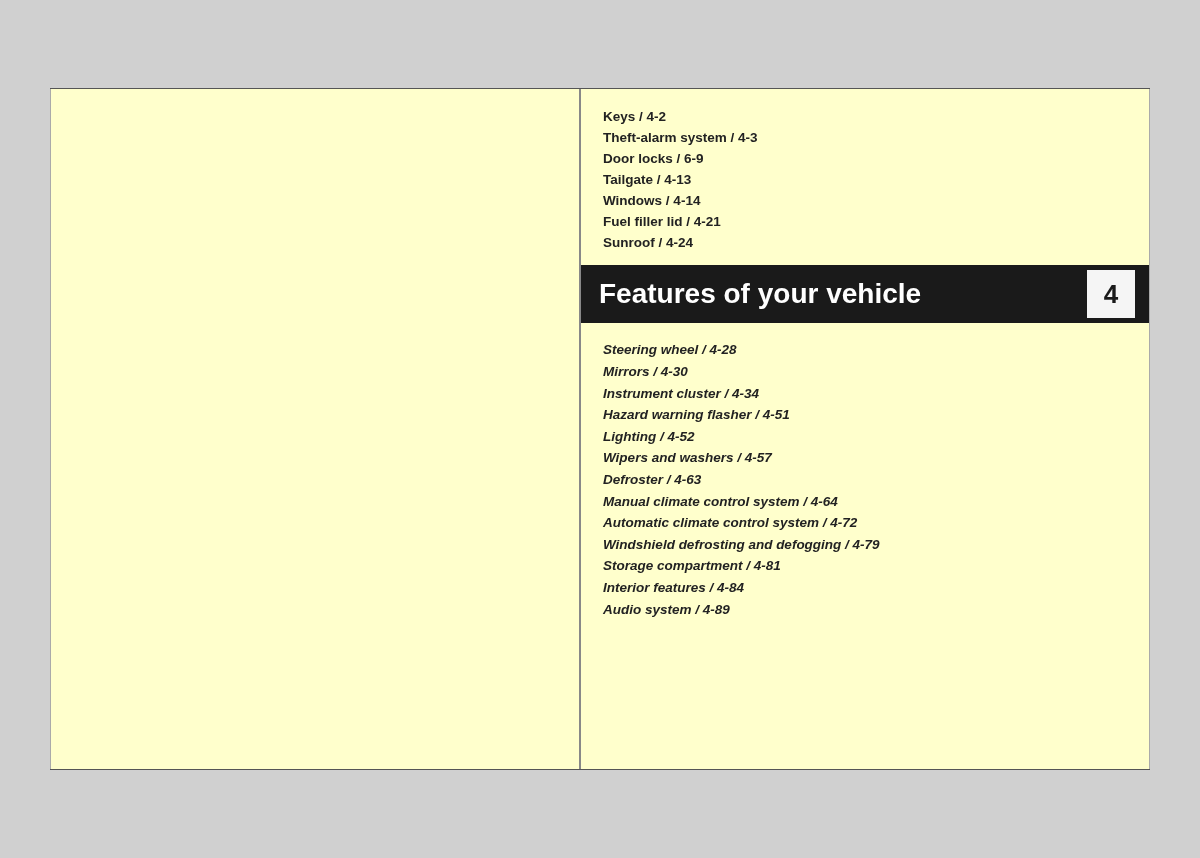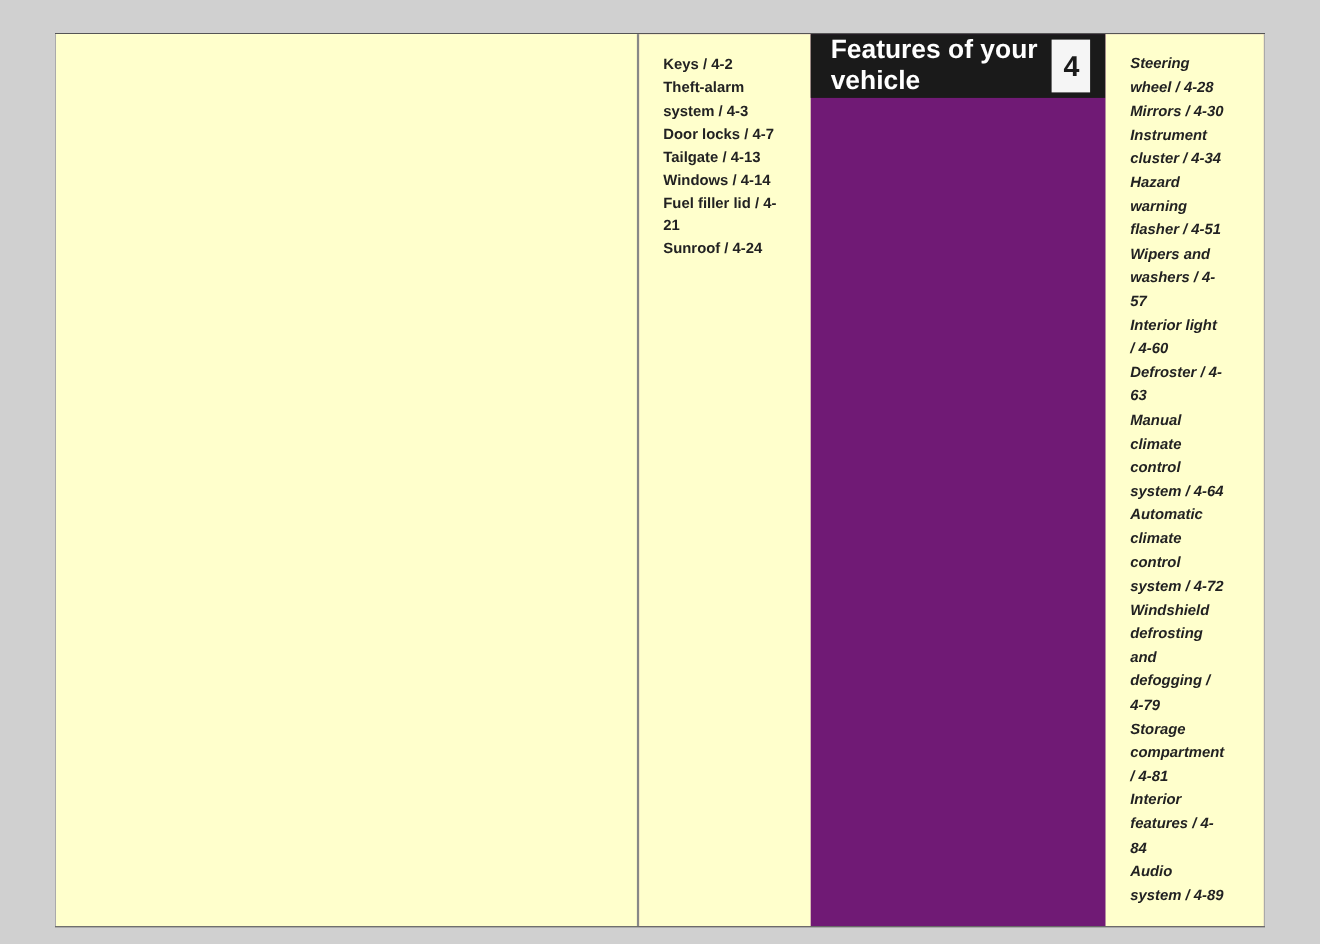--- a/index.html
+++ b/index.html
@@ -47,22 +47,23 @@
 
     .left-page {
       flex: 0 0 530px;
       background: #ffffcc;
       min-height: 680px;
       border-right: 2px solid #888;
     }
 
     .right-page {
       flex: 1;
-      background: #701a75;
+      background: #f97316;
       display: flex;
+      flex-direction: column;
     }
 
     .top-toc {
       padding: 18px 22px 12px 22px;
       background: #ffffcc;
     }
 
     .toc-item {
       font-size: 13.5px;
       font-weight: bold;
@@ -75,21 +76,21 @@
       display: flex;
       flex-direction: row;
       align-items: center;
       justify-content: space-between;
       padding: 0 18px;
       height: 58px;
     }
 
     .chapter-title {
       color: #ffffff;
-      font-size: 24px;
+      font-size: 28px;
       font-weight: bold;
       font-family: Arial, sans-serif;
     }
 
     .chapter-number-box {
       background: #f5f5f5;
       color: #1a1a1a;
       font-size: 26px;
       font-weight: bold;
       width: 48px;
@@ -127,42 +128,42 @@
   <div class="book-spread">
 
     <div class="left-page"></div>
 
     <div class="right-page">
 
       <div class="top-toc">
 
       <div class="toc-item">Keys / 4-2</div>
           <div class="toc-item">Theft-alarm system / 4-3</div>
-          <div class="toc-item">Door locks / 4-7</div>
+          <div class="toc-item">Door locks / 6-9</div>
           <div class="toc-item">Tailgate / 4-13</div>
           <div class="toc-item">Windows / 4-14</div>
           <div class="toc-item">Fuel filler lid / 4-21</div>
           <div class="toc-item">Sunroof / 4-24</div>
         </div>
 
       <div class="chapter-header">
         <span class="chapter-title">Features of your vehicle</span>
         <div class="chapter-number-box">
           <span>4</span>
         </div>
       </div>
 
       <div class="bottom-toc">
 
       <div class="toc-item">Steering wheel / 4-28</div>
           <div class="toc-item">Mirrors / 4-30</div>
           <div class="toc-item">Instrument cluster / 4-34</div>
           <div class="toc-item">Hazard warning flasher / 4-51</div>
+          <div class="toc-item">Lighting / 4-52</div>
           <div class="toc-item">Wipers and washers / 4-57</div>
-          <div class="toc-item">Interior light / 4-60</div>
           <div class="toc-item">Defroster / 4-63</div>
           <div class="toc-item">Manual climate control system / 4-64</div>
           <div class="toc-item">Automatic climate control system / 4-72</div>
           <div class="toc-item">Windshield defrosting and defogging / 4-79</div>
           <div class="toc-item">Storage compartment / 4-81</div>
           <div class="toc-item">Interior features / 4-84</div>
           <div class="toc-item">Audio system / 4-89</div>
         </div>
 
     </div>

